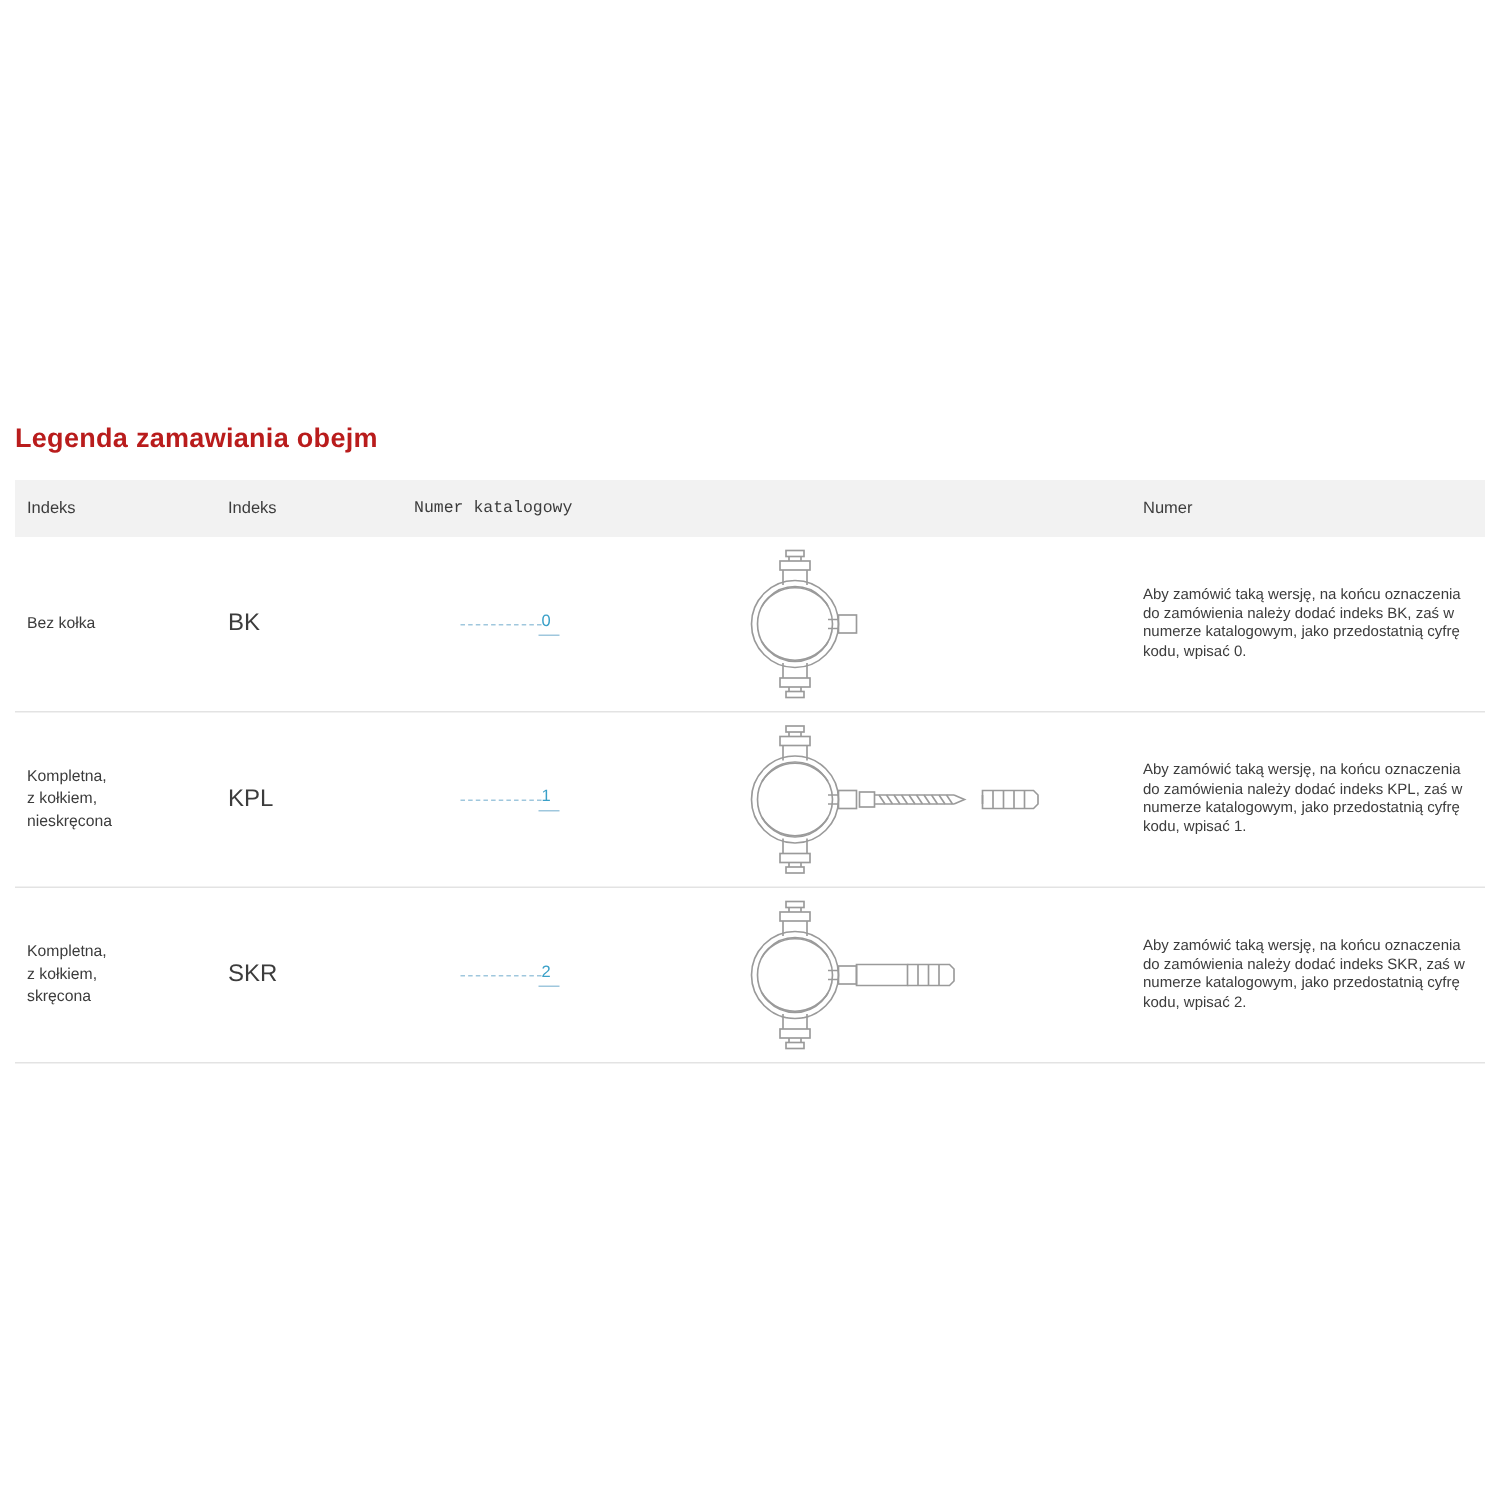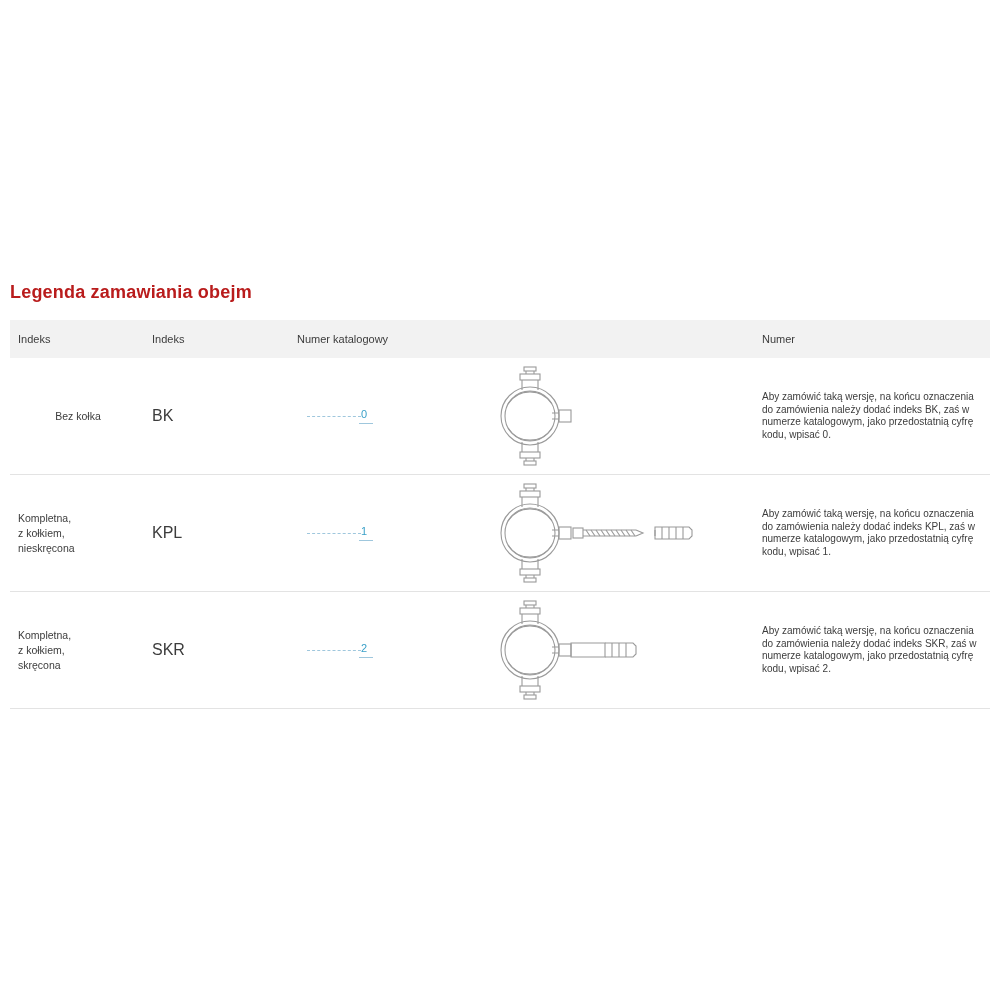--- a/index.html
+++ b/index.html
@@ -47,21 +47,21 @@
     position: relative;
   }
   .thead .th {
     position: absolute;
     top: 13px;
     font-size: 11px;
     color: #3c3c3c;
   }
   .th-obejma   { left: 8px; }
   .th-indeks   { left: 142px; }
-  .th-numer    { left: 287px; }
+  .th-numer    { left: 266px; font-family: Liberation Mono, monospace; }
   .th-opis     { left: 752px; }
 
   .row {
     position: relative;
     height: 116px;
     border-bottom: 1px solid #e3e3e3;
   }
   .row:last-child { border-bottom: 1px solid #e3e3e3; }
 
   .cell-name {
@@ -144,21 +144,21 @@
   <div class="table">
 
     <div class="thead">
       <div class="th th-obejma">Indeks</div>
       <div class="th th-indeks">Indeks</div>
       <div class="th th-numer">Numer katalogowy</div>
       <div class="th th-opis">Numer</div>
     </div>
 
     <div class="row">
-      <div class="cell-name" style="white-space:pre-line;text-align:center;">Bez kołka</div>
+      <div class="cell-name" style="white-space:pre-line;">Bez kołka</div>
       <div class="cell-index">BK</div>
       <div class="cell-code">
         <div class="code-dashes"></div>
         <div class="code-digit">0</div>
         <div class="code-underline"></div>
       </div>
       <div class="cell-figure">
         <svg width="300" height="100" viewBox="0 0 300 100">
           <g stroke="#9a9a9a" fill="none" stroke-width="1.1">
 

